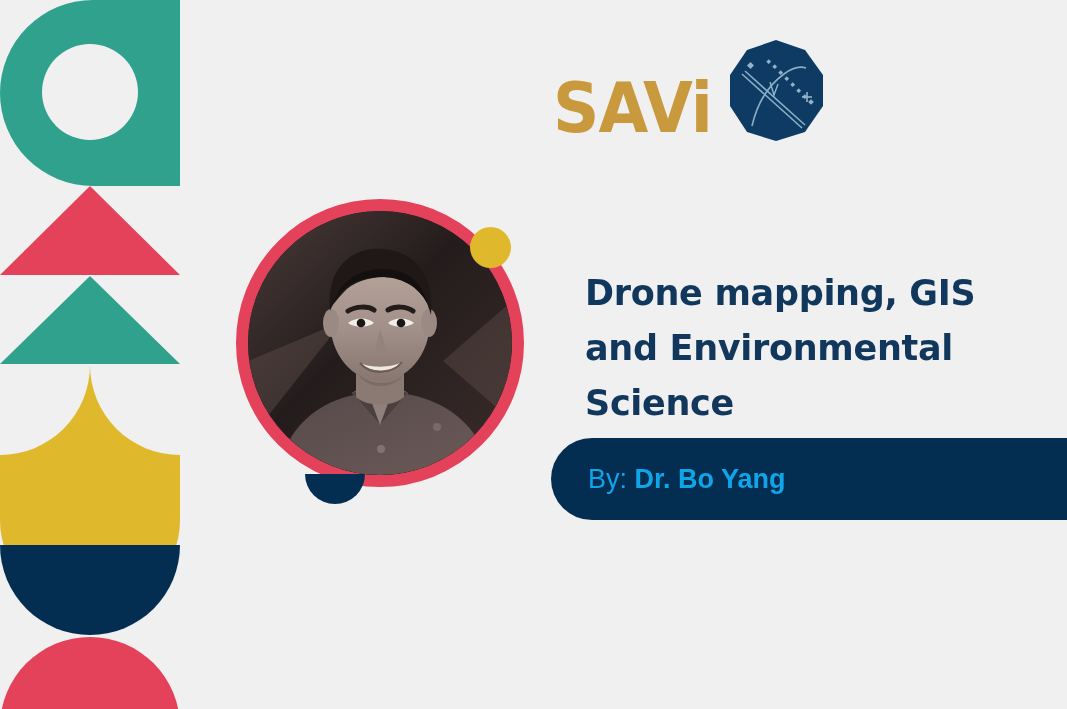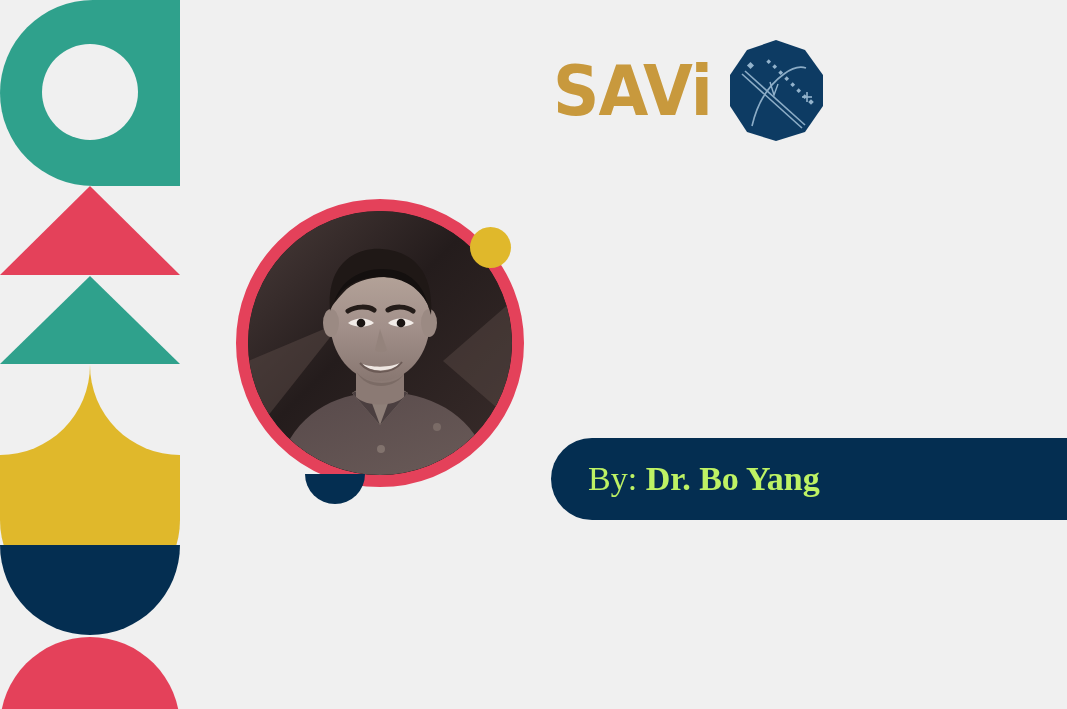--- a/index.html
+++ b/index.html
@@ -93,21 +93,21 @@
     background: #e4415a;
     border-top-left-radius: 90px;
     border-top-right-radius: 90px;
   }
 
   
   .logo {
     position: absolute;
     left: 553px; top: 38px;
     display: flex;
-    align-items: center;
+    align-items: flex-end;
   }
   .logo-wordmark {
     font-family: "DejaVu Sans", sans-serif;
     font-size: 70px;
     font-weight: 700;
     letter-spacing: -1px;
     color: #c8993d;
     line-height: 1;
     transform: scaleX(0.92);
     transform-origin: left center;
@@ -196,23 +196,23 @@
     left: 551px; top: 438px;
     width: 516px; height: 82px;
     background: #042e51;
     border-top-left-radius: 41px;
     border-bottom-left-radius: 41px;
     display: flex;
     align-items: center;
   }
   .byline-text {
     margin-left: 37px;
-    font-family: Liberation Serif, serif;
-    font-size: 34px;
-    color: #bef264;
+    font-family: Liberation Sans, sans-serif;
+    font-size: 27px;
+    color: #0ea5e9;
     letter-spacing: 0px;
   }
   .byline-text .name { font-weight: 700; }
 </style>
 </head>
 <body>
 
 <div id="slide">
 
   <div class="deco-col">
@@ -319,18 +319,19 @@
 
           <circle cx="133" cy="238" r="4" fill="#8a7b74" opacity="0.8"></circle>
           <circle cx="189" cy="216" r="4" fill="#8a7b74" opacity="0.6"></circle>
         </svg>
       </div>
     </div>
     <div class="dot-yellow"></div>
     <div class="semi-navy-small"></div>
   </div>
 
+  <h1 class="headline">Drone mapping, GIS and Environmental Science</h1>
 
   <div class="byline-bar">
     <div class="byline-text"><span>By:</span> <span class="name">Dr. Bo Yang</span></div>
   </div>
 
 </div>
 
 </body></html>

